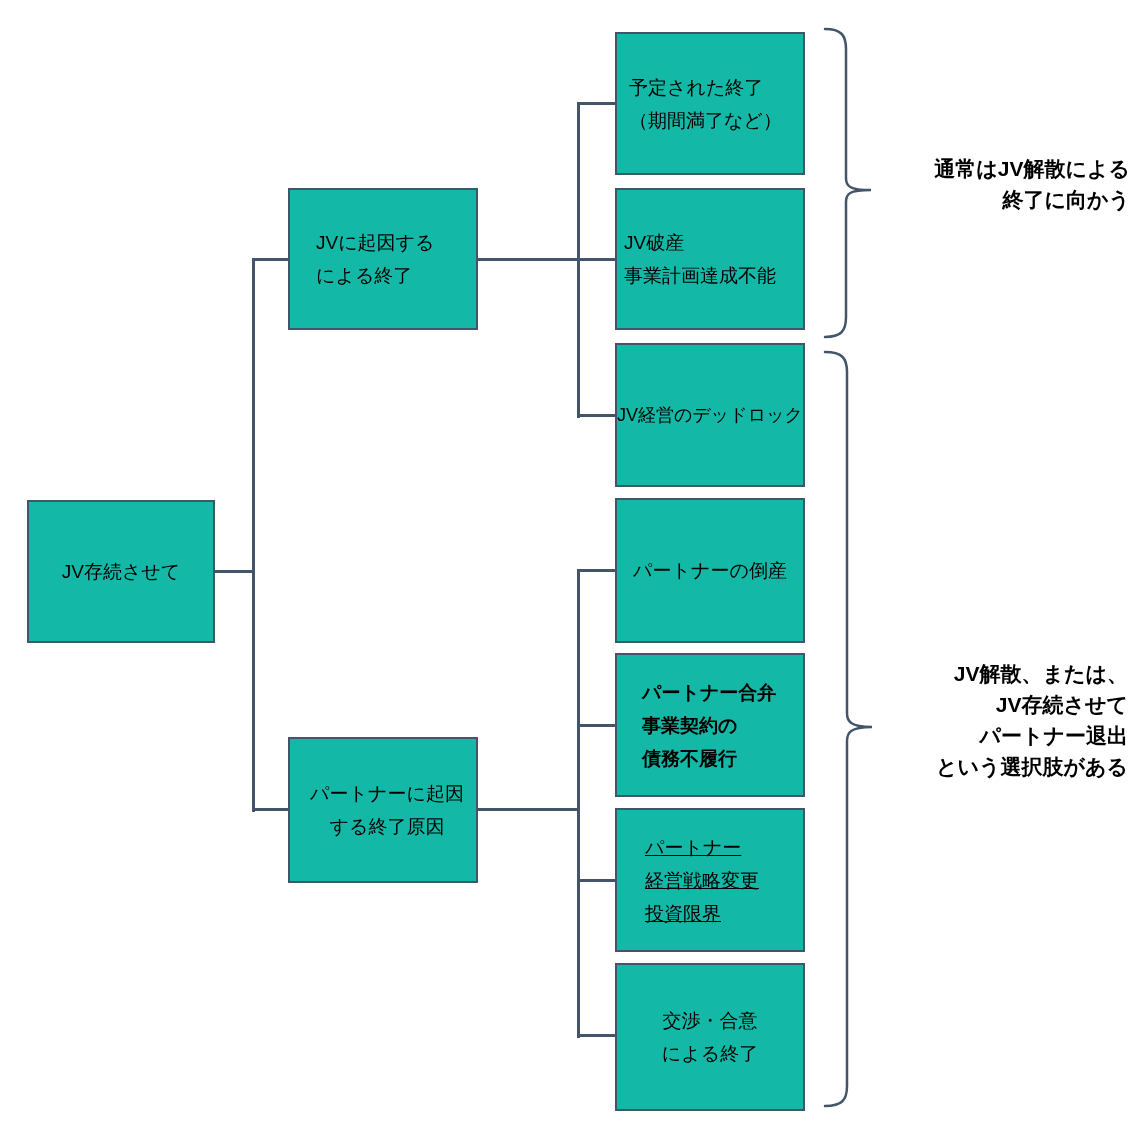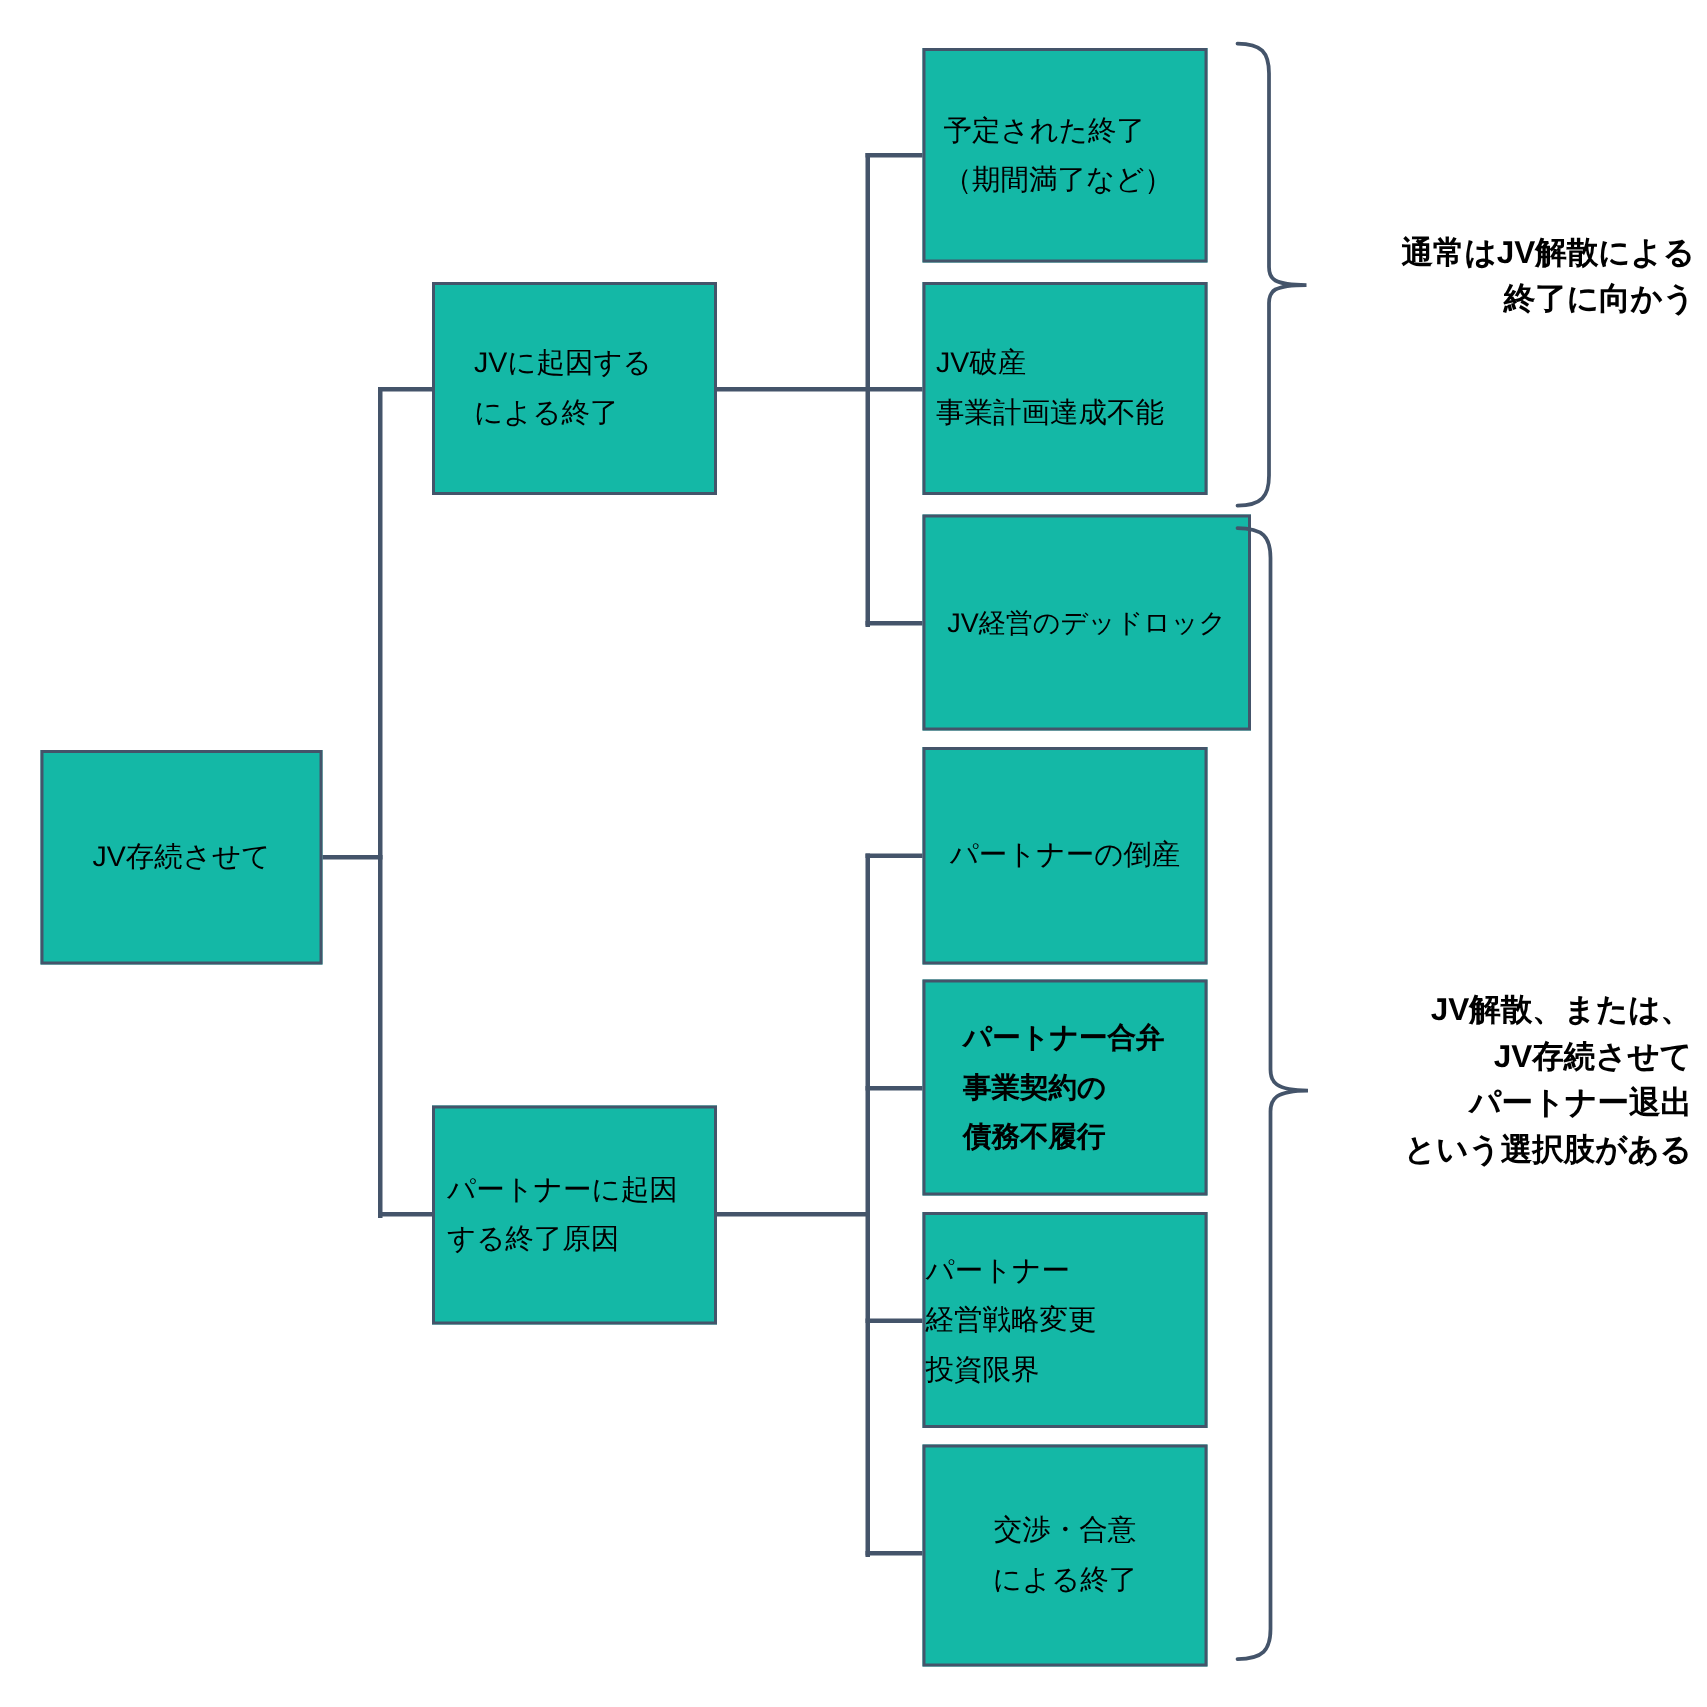--- a/index.html
+++ b/index.html
@@ -31,32 +31,32 @@
     color:var(--text);
   }
   .txt.c{text-align:center;}
   .txt.l{text-align:left;}
 
   
   #b-root  {left:27px;  top:500px; width:188px; height:143px;}
   #b-l1a   {left:288px; top:188px; width:190px; height:142px;}
   #b-l1a .txt{padding-left:26px;}
   #b-l1b   {left:288px; top:737px; width:190px; height:146px;}
-  #b-l1b .txt{padding-left:8px;}
+  #b-l1b .txt{padding-left:8px;text-align:center;}
   #leaf-0  {left:615px; top:32px;  width:190px; height:143px;}
   #leaf-0 .txt{padding-left:12px;}
   #leaf-1  {left:615px; top:188px; width:190px; height:142px;}
   #leaf-1 .txt{padding-left:7px;}
-  #leaf-2  {left:615px; top:343px; width:219px; height:144px;}
+  #leaf-2  {left:615px; top:343px; width:190px; height:144px;}
   #leaf-2 .txt{font-size:18px;}
   #leaf-3  {left:615px; top:498px; width:190px; height:145px;}
   #leaf-4  {left:615px; top:653px; width:190px; height:144px;font-weight:bold;}
   #leaf-4 .txt{padding-left:25px;}
   #leaf-5  {left:615px; top:808px; width:190px; height:144px;}
-  #leaf-5 .txt{}
+  #leaf-5 .txt{padding-left:28px;text-decoration:underline;}
   #leaf-6  {left:615px; top:963px; width:190px; height:148px;}
 
   
   .seg{position:absolute;background:var(--line);}
   #c-root-h {left:215px; top:570px;  width:40px;  height:3px;}
   #t1       {left:252px; top:258px;  width:3px;   height:554px;}
   #c-l1a-h  {left:252px; top:258px;  width:36px;  height:3px;}
   #c-l1b-h  {left:252px; top:808px;  width:36px;  height:3px;}
   #c-a-out  {left:478px; top:258px;  width:137px; height:3px;}
   #t2       {left:577px; top:102px;  width:3px;   height:316px;}

